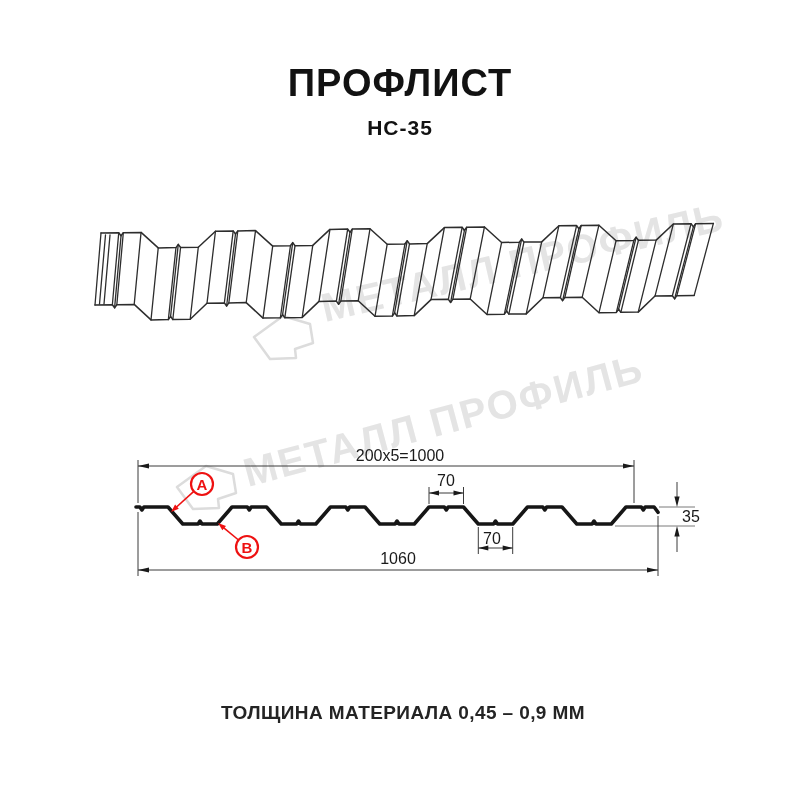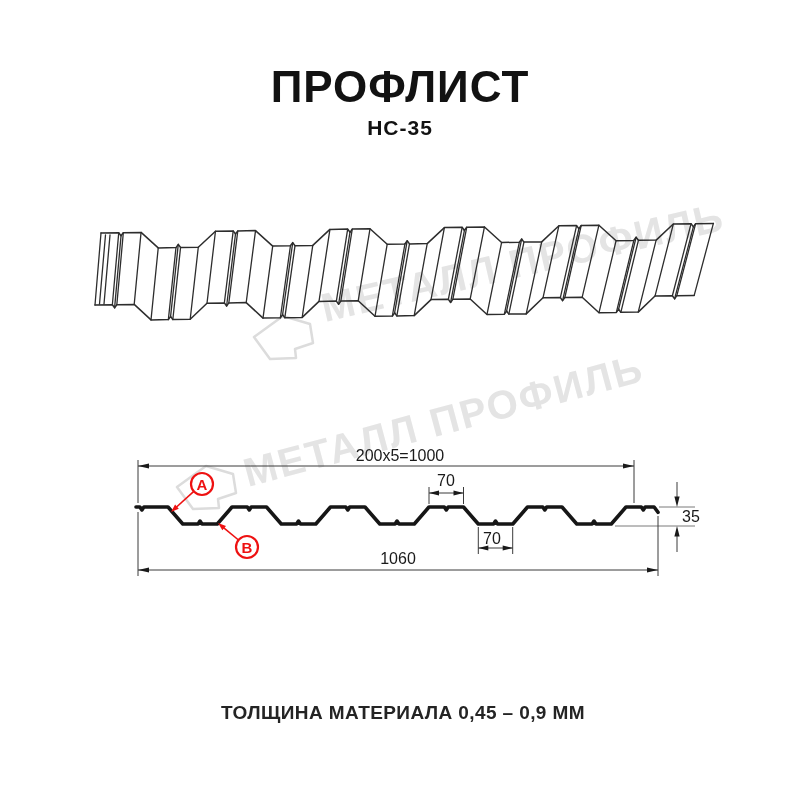--- a/index.html
+++ b/index.html
@@ -1,19 +1,19 @@
 <!DOCTYPE html>
 <html><head>
 <meta charset="utf-8">
 <style>
   html,body{margin:0;padding:0;background:#ffffff;}
   .page{position:relative;width:800px;height:800px;background:#ffffff;overflow:hidden;
         font-family:"Liberation Sans",sans-serif;}
   .title{position:absolute;left:0;right:0;top:62px;text-align:center;
-         font-size:44px;font-weight:800;letter-spacing:1px;color:#121212;}
+         font-size:38px;font-weight:800;letter-spacing:1px;color:#121212;}
   .subtitle{position:absolute;left:0;right:0;top:116px;text-align:center;
          font-size:21px;font-weight:700;letter-spacing:1px;color:#121212;}
   .footer-note{position:absolute;left:0;right:0;top:702px;text-align:center;
          font-size:19px;font-weight:600;letter-spacing:0.4px;color:#242424;padding-left:6px;}
   svg{position:absolute;left:0;top:0;}
   .dimtext{font-family:"Liberation Sans",sans-serif;font-size:16px;fill:#1a1a1a;}
   .wmtext{font-family:"Liberation Sans",sans-serif;font-size:40px;font-weight:700;
           letter-spacing:2px;fill:#e4e4e4;}
   .redletter{font-family:"Liberation Sans",sans-serif;font-size:15px;font-weight:600;fill:#ee1111;}
 </style>

